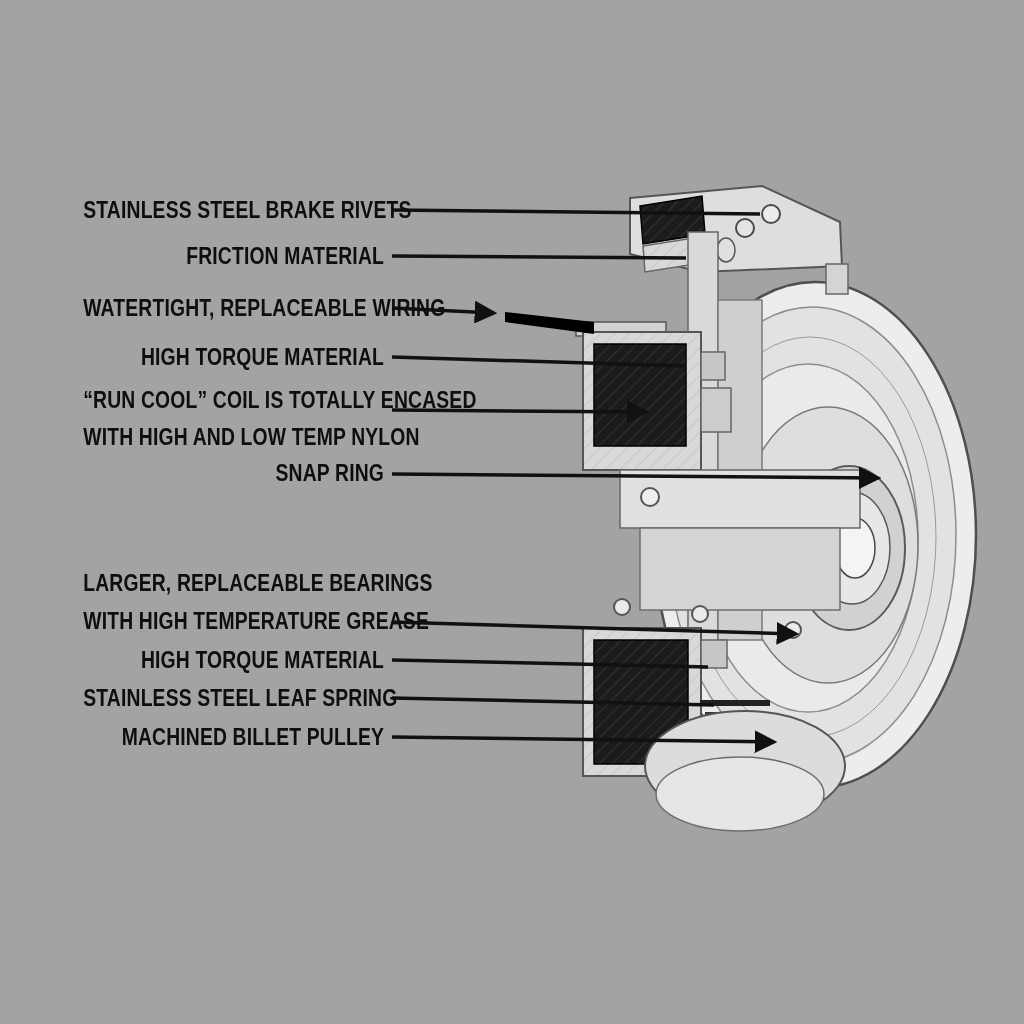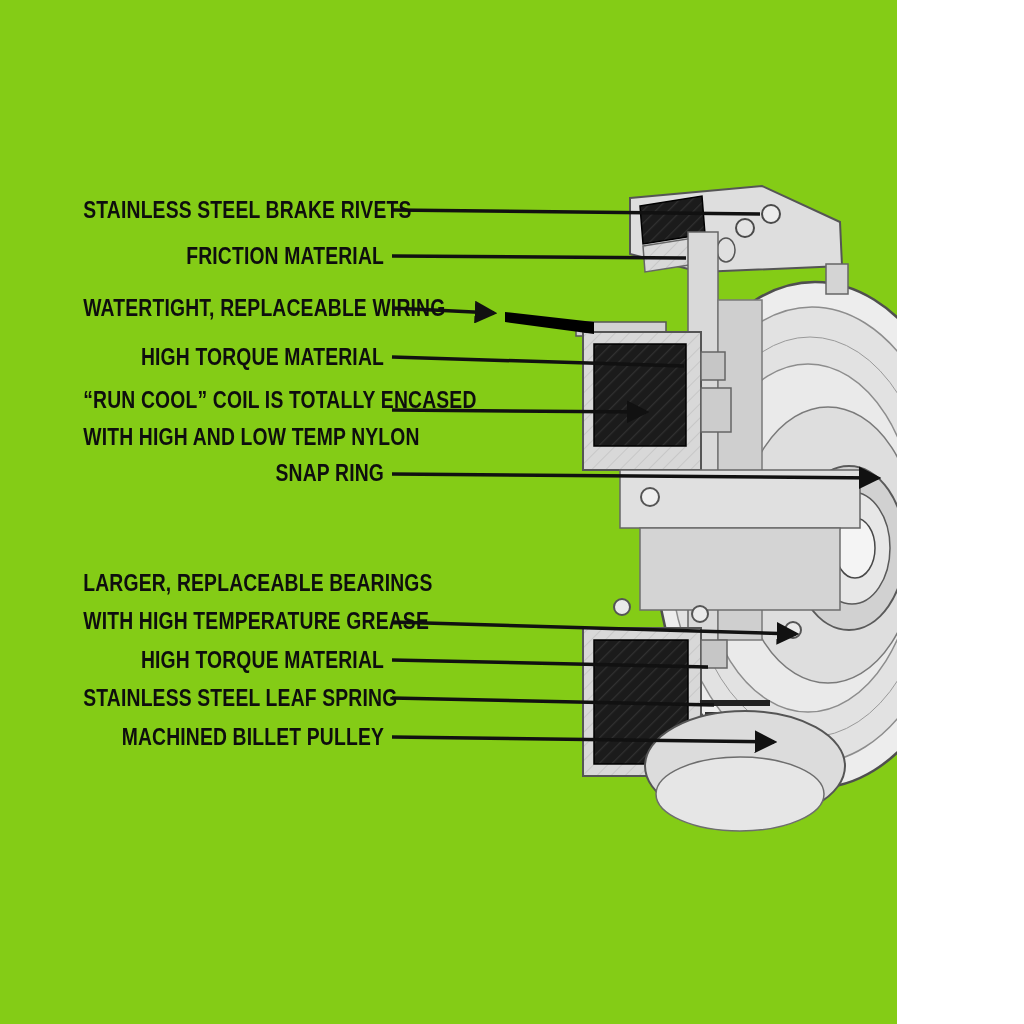--- a/index.html
+++ b/index.html
@@ -1,19 +1,19 @@
 <!DOCTYPE html>
 <html><head>
 <meta charset="utf-8">
 <style>
   html,body{margin:0;padding:0;background:#fff;}
   .canvas{
     position:relative;
-    width:897px;height:1024px;
-    background:#84cc16;
+    width:1024px;height:1024px;
+    background:#a3a3a3;
     font-family:"Liberation Sans", sans-serif;
     overflow:hidden;
   }
   .diagram-svg{position:absolute;left:0;top:0;}
   .label{
     position:absolute;
     left:26px;
     width:358px;
     text-align:right;
     font-weight:bold;

